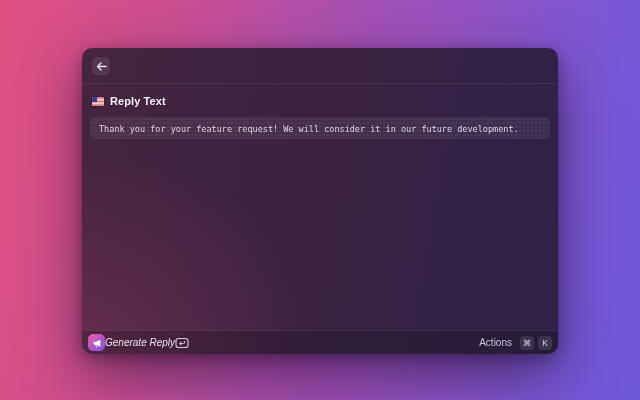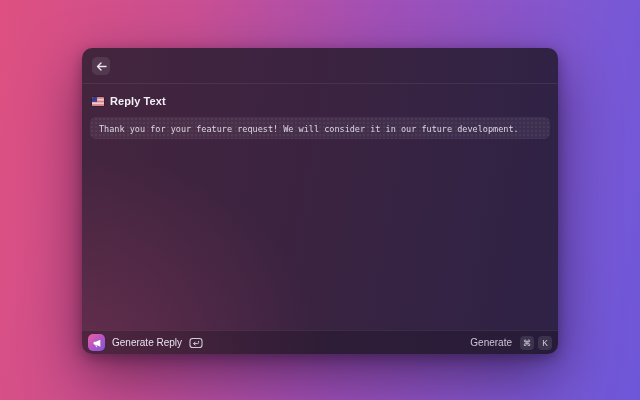--- a/index.html
+++ b/index.html
@@ -49,21 +49,21 @@
   .code-text {
     font-family:"DejaVu Sans Mono", monospace;
     font-size:8.5px; line-height:12px; color:#dcd8e4;
   }
   .win-footer {
     flex:0 0 24px; height:24px;
     border-top:1px solid rgba(255,255,255,0.07);
     background:rgba(12,7,16,0.22);
     display:flex; align-items:center; padding:0 6px;
   }
-  .footer-left { display:flex; align-items:center; gap:7px; cursor:default; }
+  .footer-left { display:flex; align-items:center; cursor:default;font-style:italic; }
   .app-icon {
     width:17px; height:17px; border-radius:5px;
     background:linear-gradient(135deg, #ec5f9f 0%, #b054c8 55%, #7b5bd8 100%);
     display:flex; align-items:center; justify-content:center;
   }
   .footer-label { font-size:10px; color:#e6e2ec; }
   .footer-right { margin-left:auto; display:flex; align-items:center; gap:8px; cursor:default; }
   .actions-label { font-size:10px; color:#cbc5d5; }
   .keycaps { display:flex; gap:4px; }
   .keycap {
@@ -129,21 +129,21 @@
       </span>
       <span class="footer-label">Generate Reply</span>
       <span style="display:flex">
         <svg width="14" height="12" viewBox="0 0 14 12">
           <rect x="1" y="1.5" width="12" height="9" rx="2.6" fill="none" stroke="#cfc9d8" stroke-width="1.1"></rect>
           <path d="M9.6 4.3 v1.3 a1 1 0 0 1 -1 1 H4.9 M6.2 5 L4.6 6.6 L6.2 8.2" fill="none" stroke="#cfc9d8" stroke-width="1" stroke-linecap="round" stroke-linejoin="round"></path>
         </svg>
       </span>
     </div>
     <div class="footer-right">
-      <span class="actions-label">Generate</span>
+      <span class="actions-label">Actions</span>
       <span class="keycaps">
         <span class="keycap">⌘</span>
         <span class="keycap">K</span>
       </span>
     </div>
   </div>
 
 </div>
 
 </body></html>

